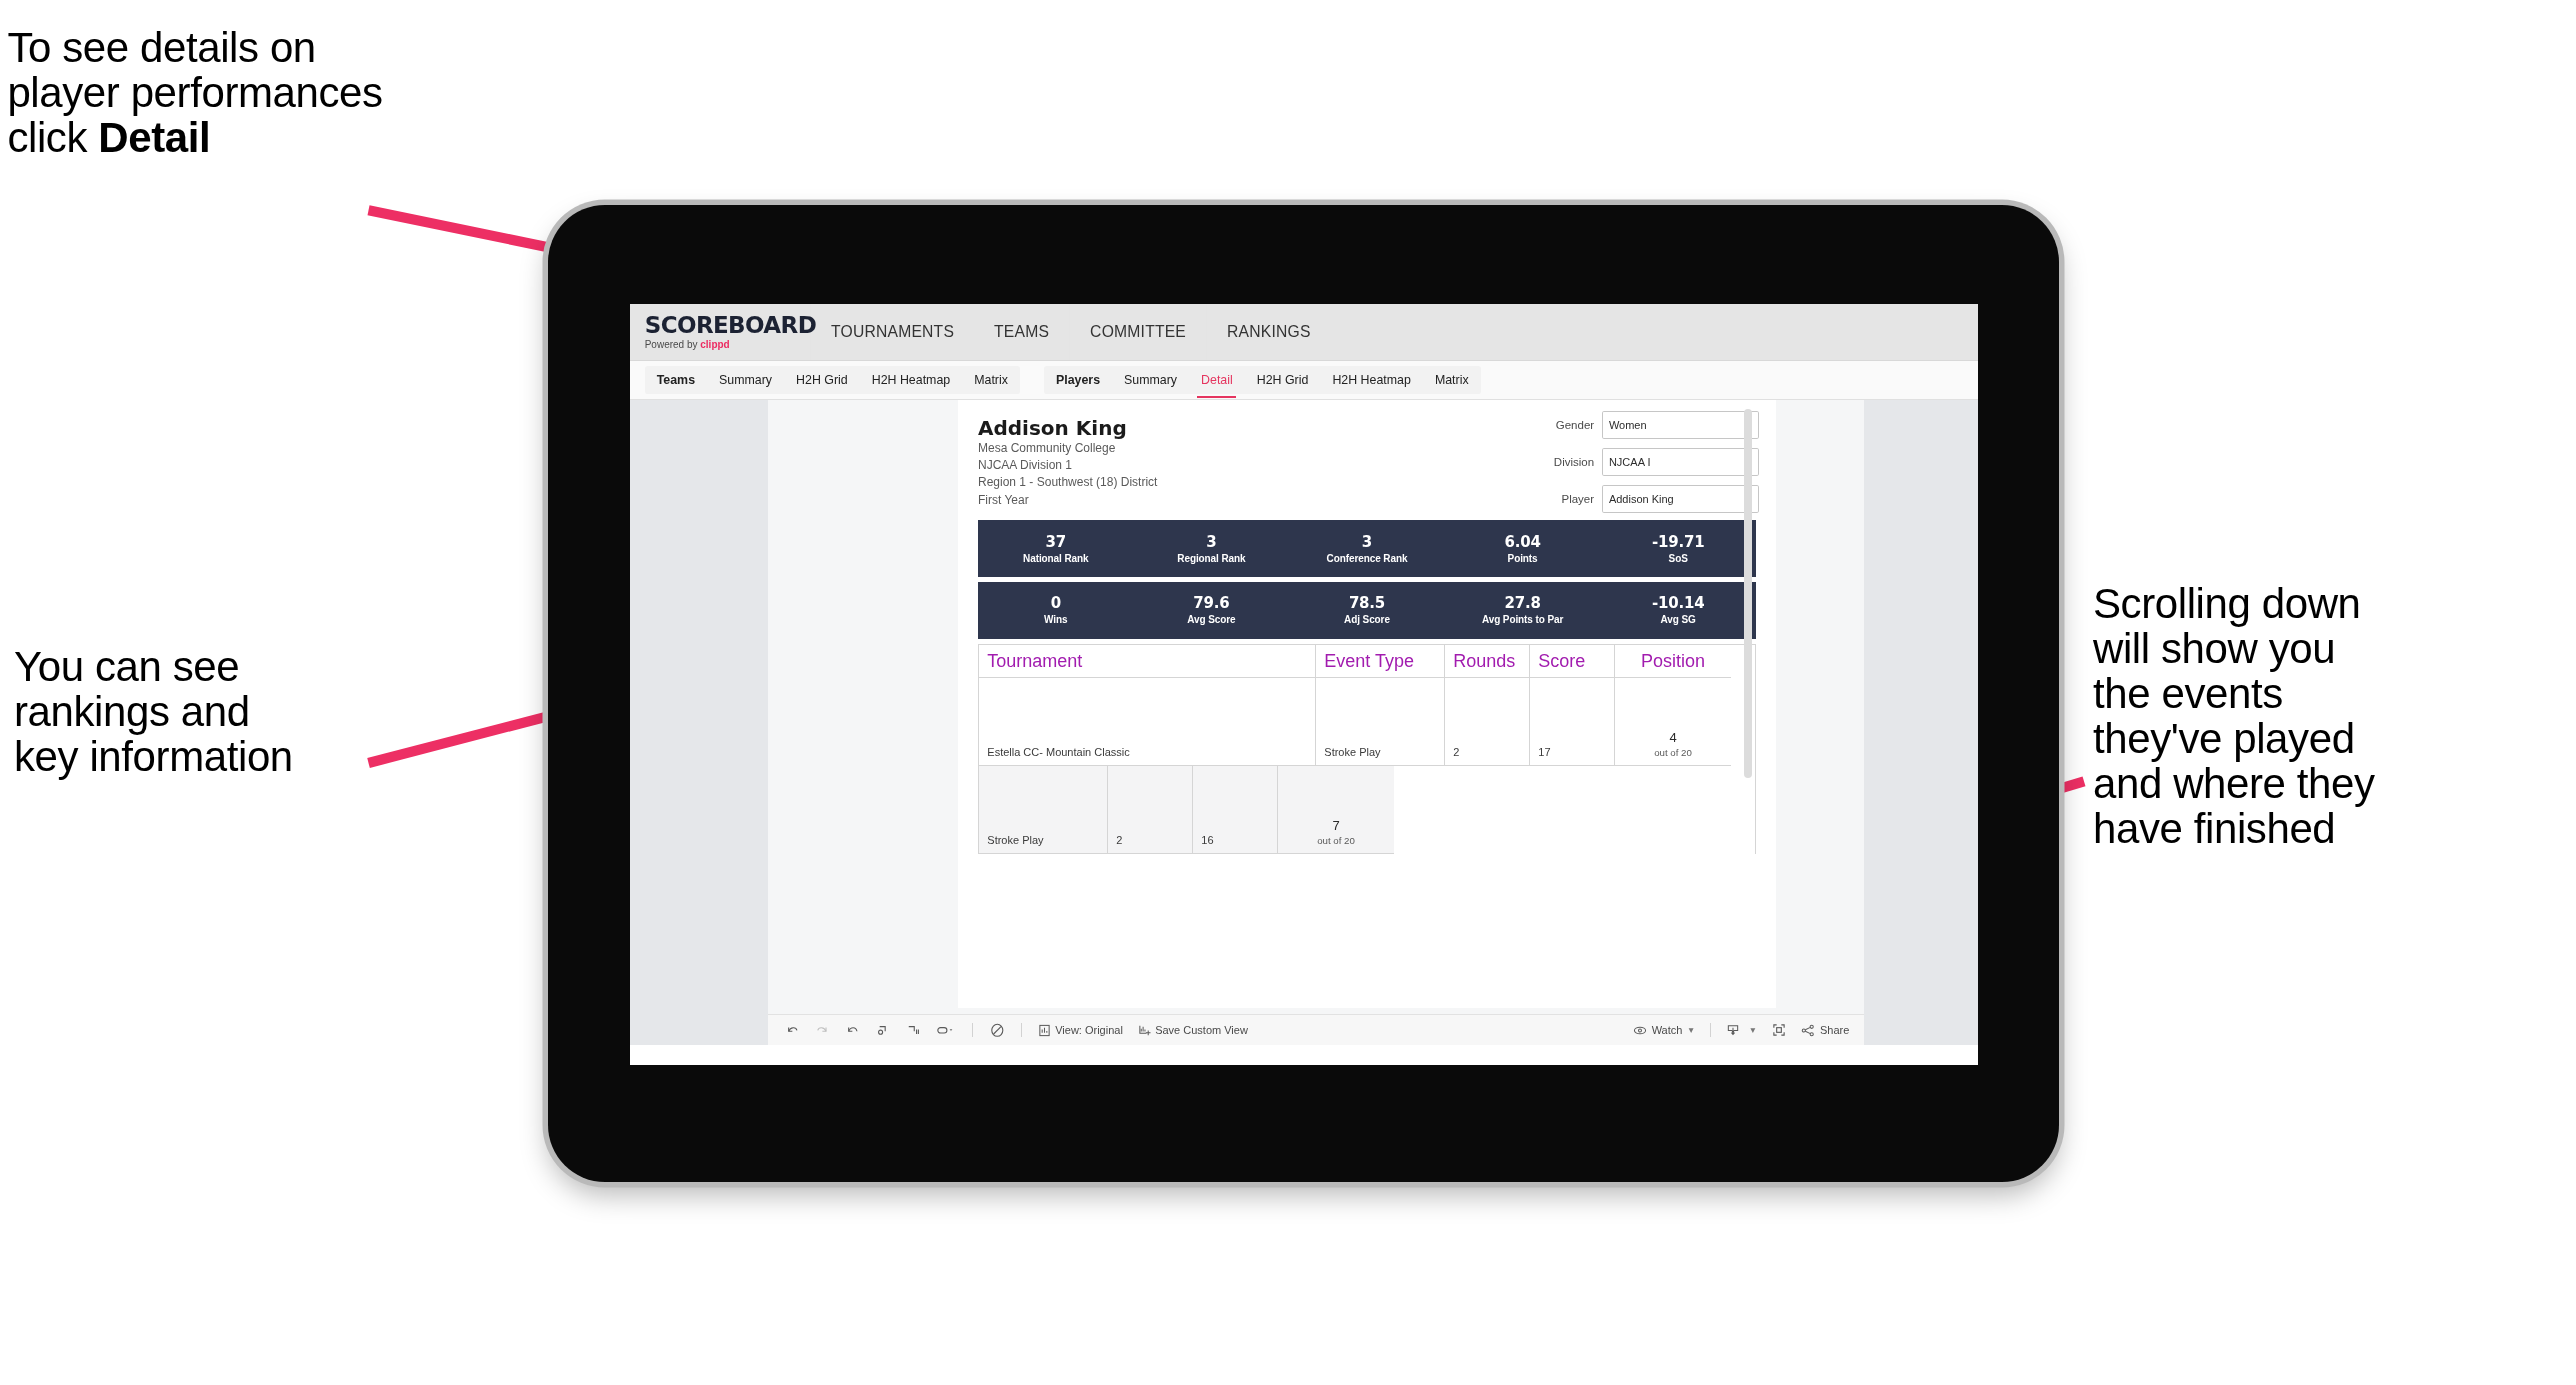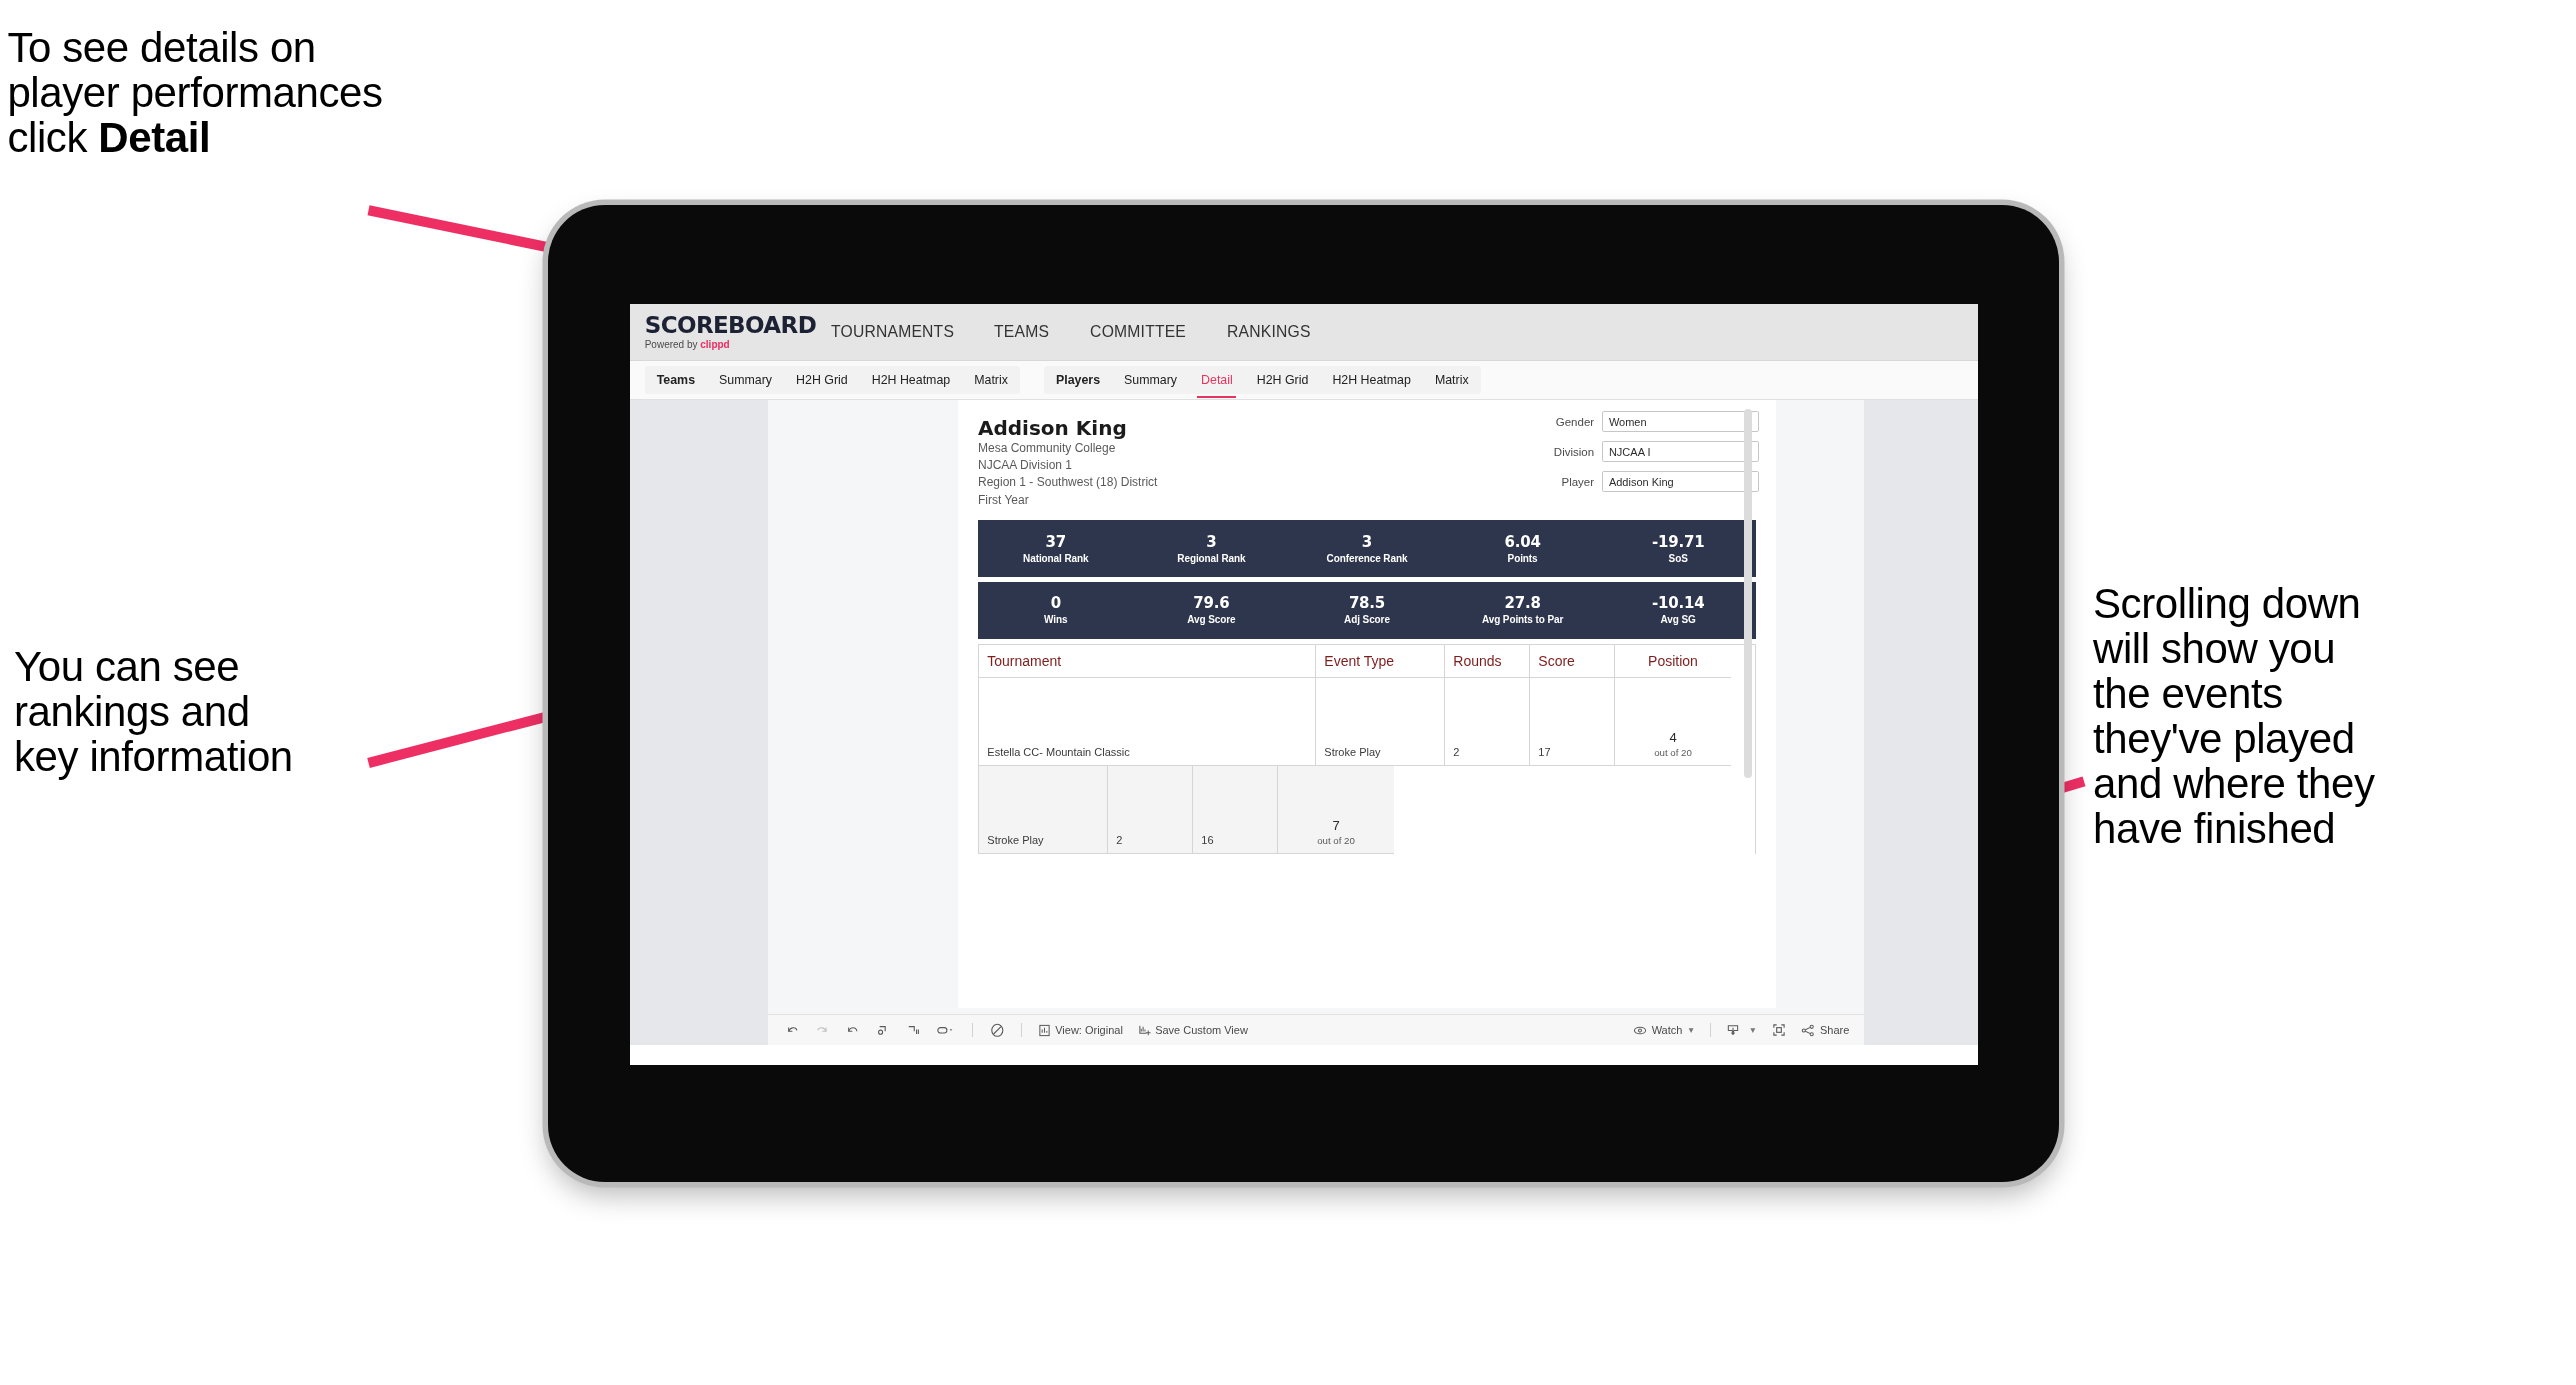--- a/index.html
+++ b/index.html
@@ -154,21 +154,21 @@
     font-family: "DejaVu Sans", sans-serif;
     font-size: 20px; font-weight: bold; color: #1b1b1b;
     line-height: 1.15;
   }
   .player-meta { font-size: 12px; color: #5a5a5a; line-height: 1.45; }
 
   #selectors { position: absolute; right: 16.6px; top: 11px; width: 276px; }
   .selrow { display: flex; align-items: center; justify-content: flex-end; margin-bottom: 9.2px; }
   .sellabel { font-size: 11.5px; color: #4a4a4a; margin-right: 8.3px; }
   .selbox {
-    width: 157px; height: 21px;
+    width: 157px; height: 28px;
     border: 0.9px solid #c6c6c6; background: #fff; border-radius: 1.8px;
     display: flex; align-items: center; justify-content: space-between;
     padding: 0 5.5px;
     font-size: 11px; color: #2c2c2c;
     cursor: pointer;
   }
   .caret { font-size: 8.3px; color: #777; }
 
   
   .statbar {
@@ -204,21 +204,21 @@
   
   #tourney { margin: 5.5px 20px 0 20px; border: 0.9px solid #d5d5d5; border-bottom: none; }
   .trow { display: flex; }
   .tcell { border-right: 0.9px solid #d5d5d5; border-bottom: 0.9px solid #d5d5d5; padding: 0 8.3px; display: flex; }
   .tcell:last-child { border-right: none; }
   .c-tournament { width: 337px; }
   .c-eventtype  { width: 129px; }
   .c-rounds     { width: 85px; }
   .c-score      { width: 85px; }
   .c-position   { width: 116px; justify-content: center; text-align: center; }
-  #thead .tcell { height: 33px; align-items: center; font-size: 14px; color: #7f1d1d; background: #fff; }
+  #thead .tcell { height: 33px; align-items: center; font-size: 18px; color: #a21caf; background: #fff; }
   #thead .c-position { justify-content: center; }
   .tbody-row .tcell { height: 88px; align-items: flex-end; padding-bottom: 7.4px; font-size: 11px; color: #3a3a3a; }
   .tbody-row.alt .tcell { background: #f4f4f5; }
   .tbody-row .c-position { flex-direction: column; align-items: center; justify-content: flex-end; }
   .pos-num { font-size: 13px; color: #2b2b2b; line-height: 1.15; }
   .pos-sub { font-size: 9.7px; color: #5a5a5a; margin-top: 0.9px; }
 
   
   #toolbar {
     position: absolute; left: 138px; bottom: 0;

